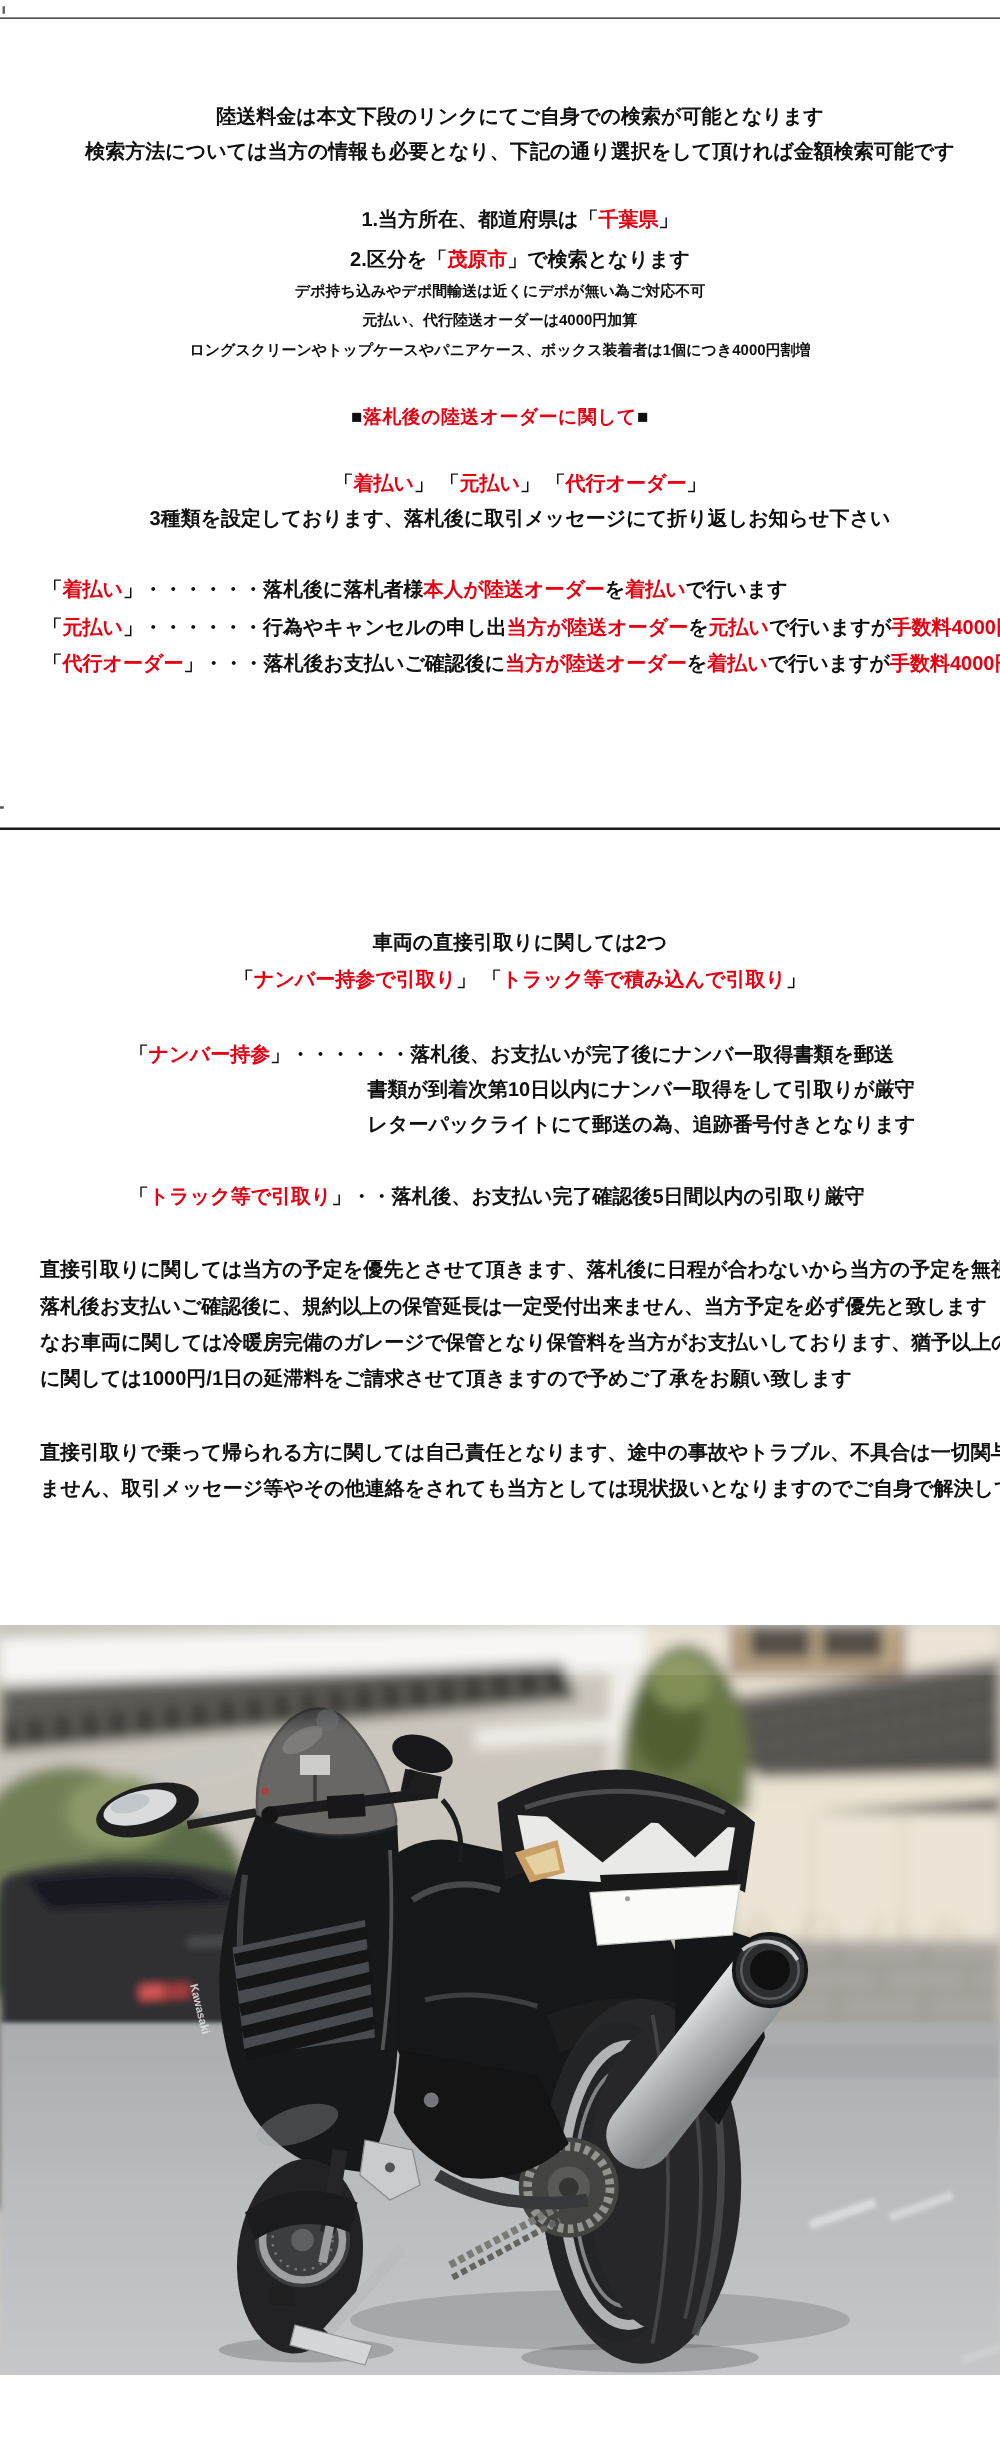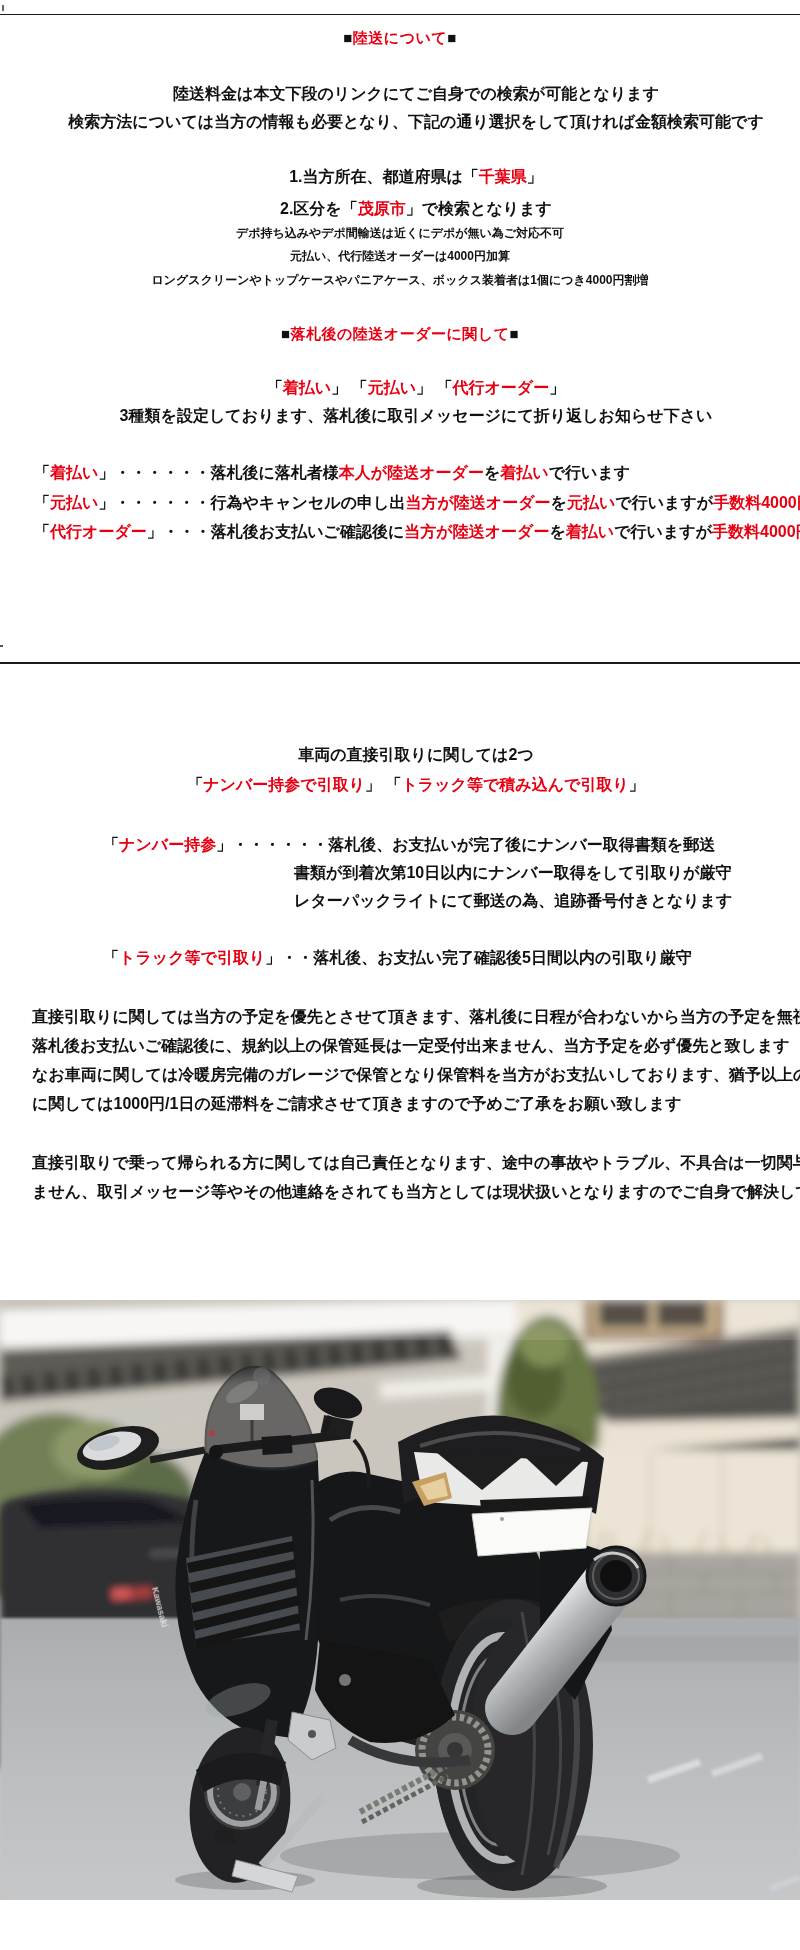--- a/index.html
+++ b/index.html
@@ -28,21 +28,20 @@
   #p2a{top:1154px;left:16px;} #p2b{top:1183px;left:16px;}
 </style>
 </head>
 <body>
 
 <div class="page">
 
   <div class="tick" style="left:2px;top:5px;width:2px;height:6px;"></div>
   <div class="rule" style="top:14px;height:1px;"></div>
 
-  <div id="h1" class="line center fs-head"><span class="seg-k">■</span><span class="seg-r">陸送について</span><span class="seg-k">■</span></div>
   <div id="l1" class="line center fs-body">陸送料金は本文下段のリンクにてご自身での検索が可能となります</div>
   <div id="l2" class="line center fs-body">検索方法については当方の情報も必要となり、下記の通り選択をして頂ければ金額検索可能です</div>
   <div id="st1" class="line center fs-body"><span class="seg-k">1.当方所在、都道府県は「</span><span class="seg-r">千葉県</span><span class="seg-k">」</span></div>
   <div id="st2" class="line center fs-body"><span class="seg-k">2.区分を「</span><span class="seg-r">茂原市</span><span class="seg-k">」で検索となります</span></div>
   <div id="s1" class="line center fs-small">デポ持ち込みやデポ間輸送は近くにデポが無い為ご対応不可</div>
   <div id="s2" class="line center fs-small">元払い、代行陸送オーダーは4000円加算</div>
   <div id="s3" class="line center fs-small">ロングスクリーンやトップケースやパニアケース、ボックス装着者は1個につき4000円割増</div>
 
   <div id="h2" class="line center fs-head"><span class="seg-k">■</span><span class="seg-r">落札後の陸送オーダーに関して</span><span class="seg-k">■</span></div>
   <div id="ty" class="line center fs-body"><span class="seg-k">「</span><span class="seg-r">着払い</span><span class="seg-k">」 「</span><span class="seg-r">元払い</span><span class="seg-k">」 「</span><span class="seg-r">代行オーダー</span><span class="seg-k">」</span></div>

